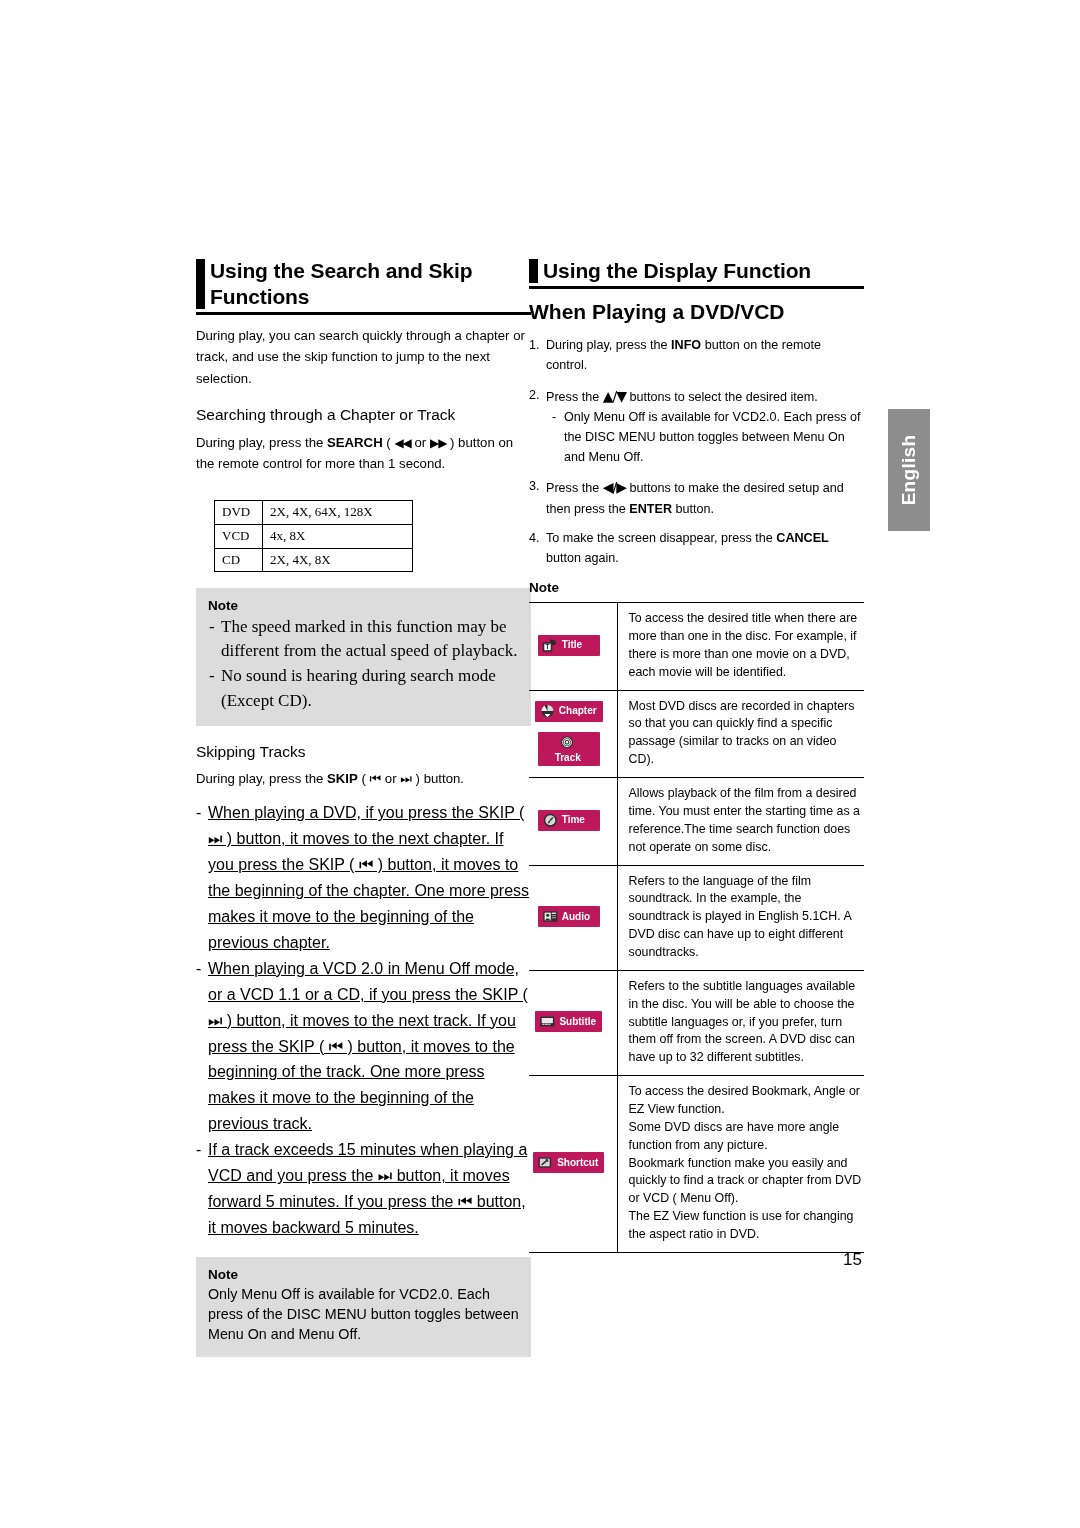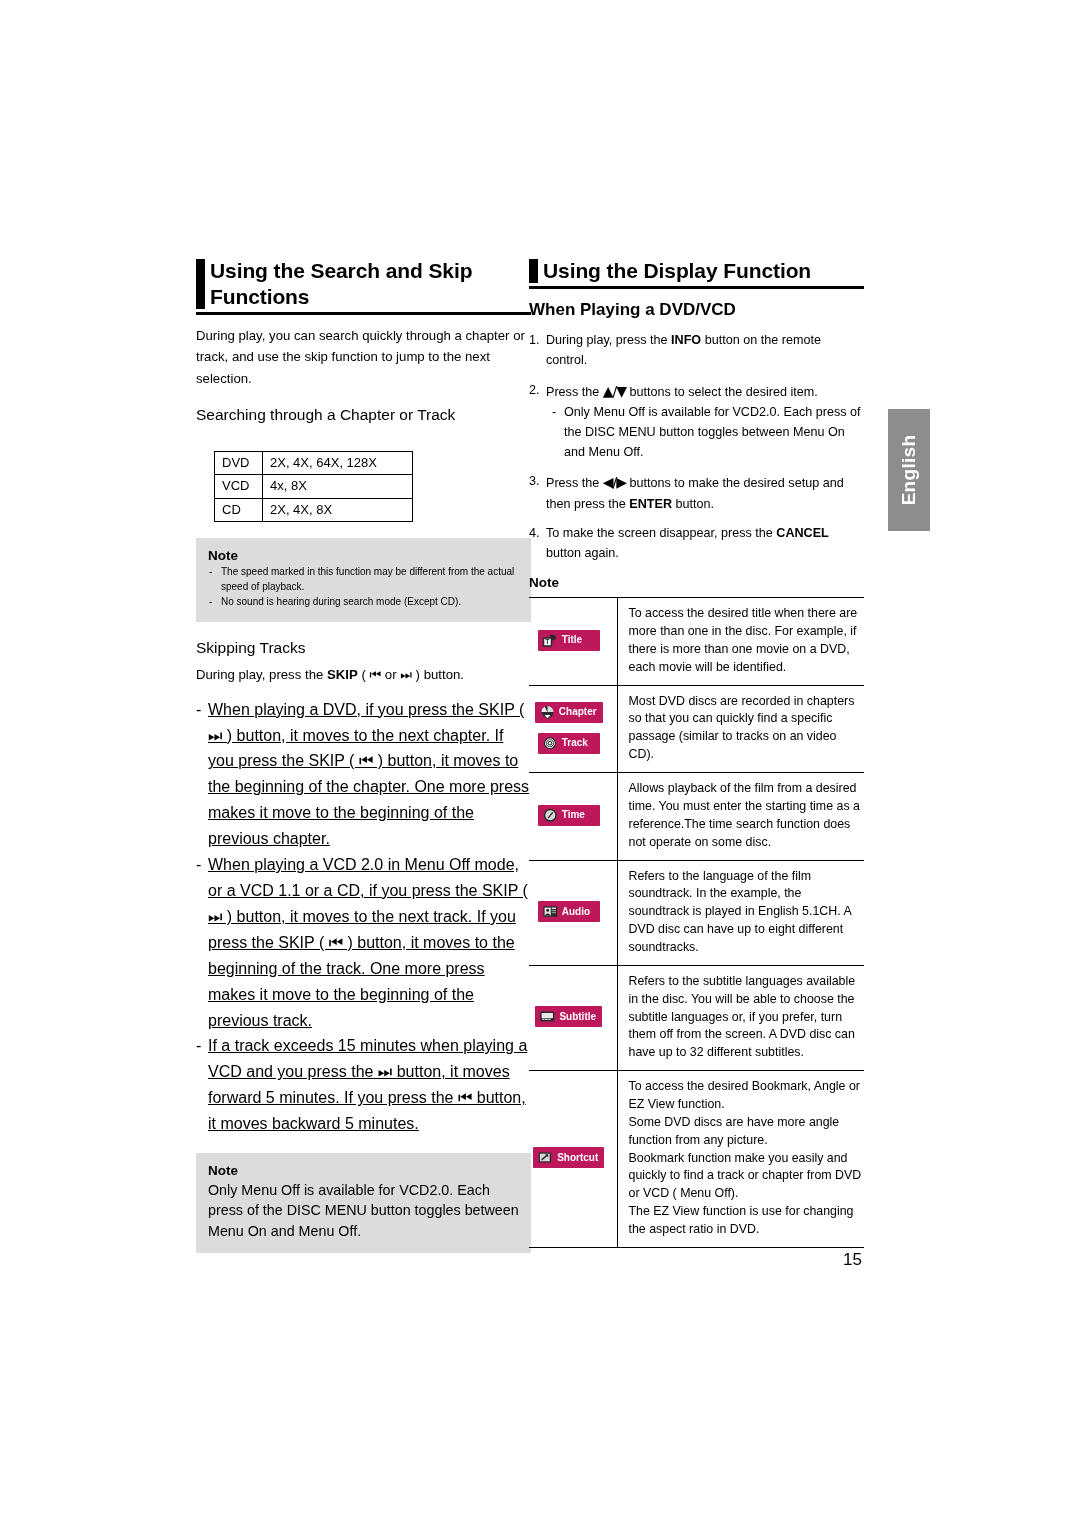--- a/index.html
+++ b/index.html
@@ -72,41 +72,42 @@
     line-height: 1.62;
   }
   .sub-head {
     margin: 16px 0 7px 0;
     font-size: 15.5px;
     font-weight: normal;
     line-height: 1.25;
   }
   .sub-head-right {
     margin: 6px 0 10px 0;
-    font-size: 17px;
+    font-size: 21px;
     font-weight: bold;
     line-height: 1.25;
   }
   b { font-weight: bold; }
 
   
   .gl { font-family: "DejaVu Sans", sans-serif; font-size: 12px; letter-spacing: -1px; }
   .gl2 { font-family: "DejaVu Sans", sans-serif; font-size: 13px; }
   .gl-big { font-family: "DejaVu Sans", sans-serif; font-size: 14px; letter-spacing: -1px; }
 
   
   .speed-table {
     border-collapse: collapse;
     margin: 26px 0 0 18px;
     font-size: 13px;
   }
   .speed-table td {
     border: 1.6px solid #000;
     padding: 3px 7px 4px 7px;
     line-height: 1.2;
+    font-family: Liberation Serif, serif;
   }
   .speed-table td.k { width: 48px; }
   .speed-table td.v { width: 150px; }
 
   
   .note-box {
     background: #dcdcdc;
     padding: 10px 12px 12px 12px;
     margin-top: 16px;
   }
@@ -114,25 +115,26 @@
     font-size: 13.5px;
     font-weight: bold;
     margin: 0 0 2px 0;
   }
   .note-box ul {
     margin: 0;
     padding: 0;
     list-style: none;
   }
   .note-box li {
-    font-size: 10px;
+    font-size: 17px;
     line-height: 1.42;
     padding-left: 13px;
     position: relative;
     margin-bottom: 1px;
+    font-family: Liberation Serif, serif;
   }
   .note-box li::before {
     content: "-";
     position: absolute;
     left: 1px;
     top: 0;
   }
   .note-box p.plain {
     margin: 0;
     font-size: 14.3px;
@@ -233,21 +235,21 @@
   .badge {
     display: inline-flex;
     align-items: center;
     gap: 3px;
     background: #be185d;
     padding: 3px 6px 3px 4px;
     border-radius: 1px;
     min-width: 62px;
     justify-content: flex-start;
   }
-  .badge + .badge { margin-top: 9px; }
+  .badge + .badge { margin-top: 9px; flex-direction: column; }
   .badge .lbl {
     color: #ffffff;
     font-size: 10px;
     font-weight: bold;
     line-height: 1;
     white-space: nowrap;
   }
   .badge svg { display: block; flex: 0 0 auto; }
 
   
@@ -289,20 +291,21 @@
     <div class="col col-left">
 
       <div class="sec-head">
         <h1>Using the Search and Skip Functions</h1>
       </div>
 
       <p class="body">During play, you can search quickly through a chapter or track, and use the skip function to jump to the next selection.</p>
 
       <div class="sub-head">Searching through a Chapter or Track</div>
 
+      <p class="body"><span>During play, press the </span><b>SEARCH</b><span> ( </span><span class="gl">◀◀</span><span> or  </span><span class="gl">▶▶</span><span> ) button on the remote control for more than 1 second.</span></p>
 
       <table class="speed-table">
         <tbody>
           <tr>
             <td class="k">DVD</td>
             <td class="v">2X, 4X, 64X, 128X</td>
           </tr>
           <tr>
             <td class="k">VCD</td>
             <td class="v">4x, 8X</td>

